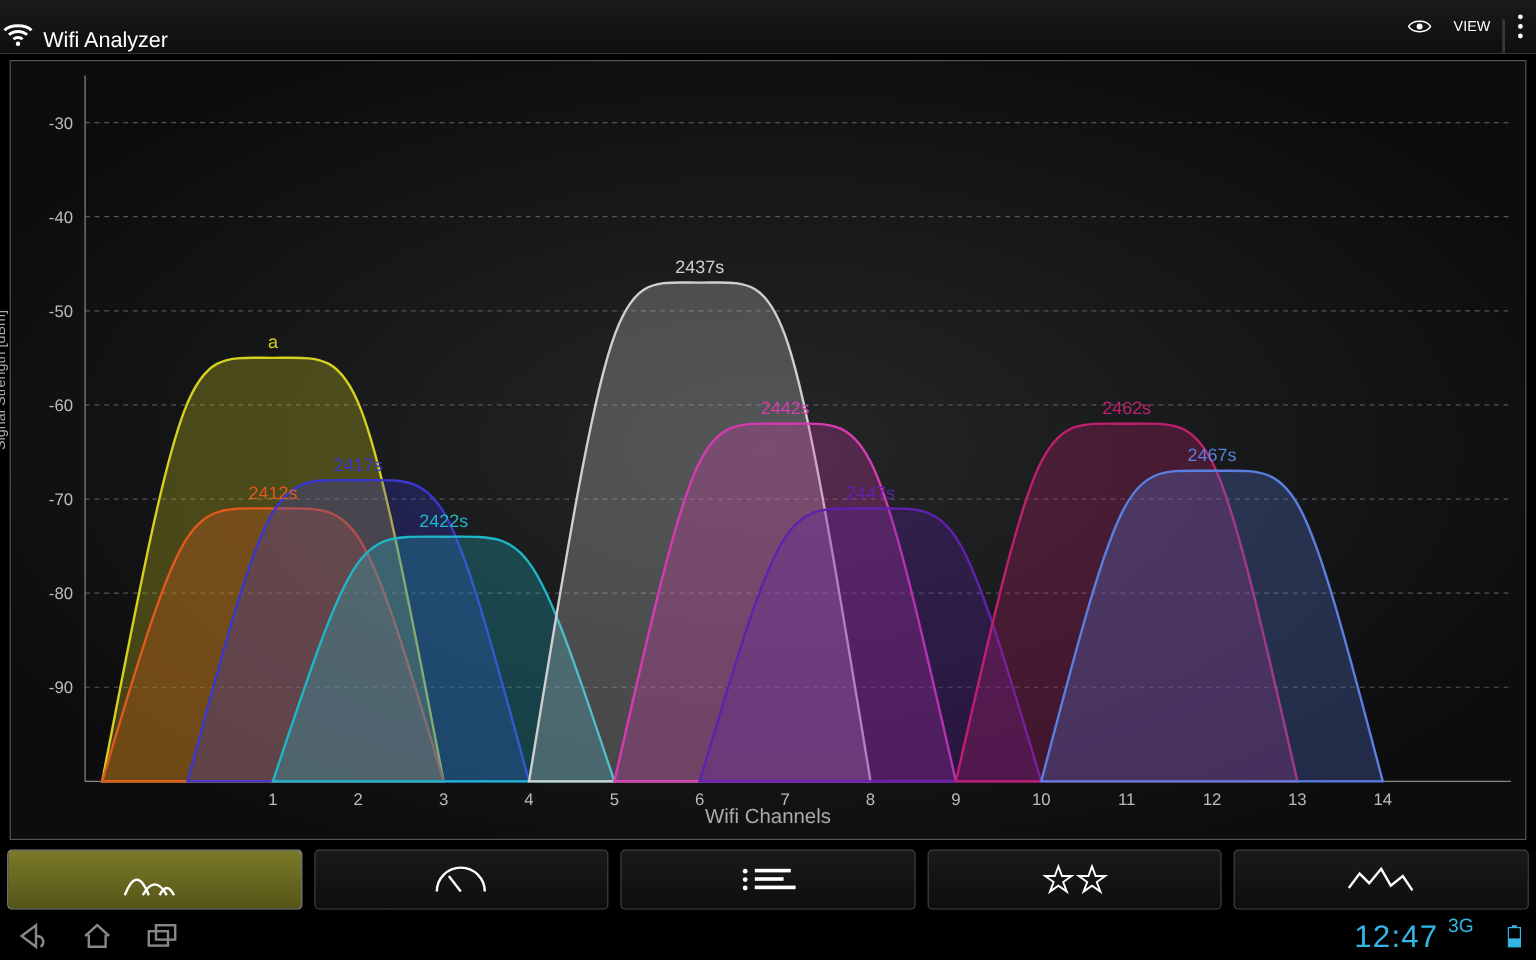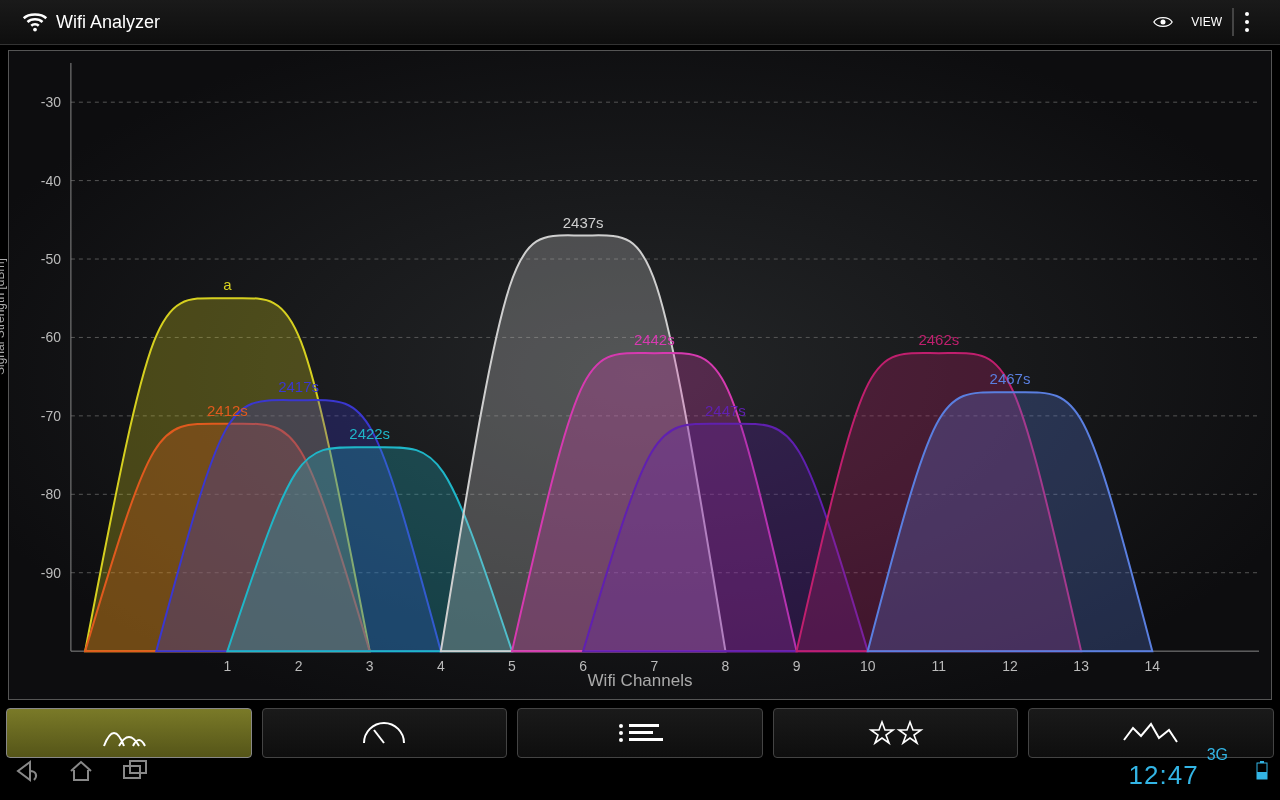--- a/index.html
+++ b/index.html
@@ -1,31 +1,31 @@
 <!DOCTYPE html>
 <html><head>
 <meta charset="utf-8">
 <style>
   html,body{margin:0;padding:0;width:1280px;height:800px;background:#000;font-family:Arial,Helvetica,sans-serif;color:#ccc;overflow:hidden}
-  .header{height:44px;background:linear-gradient(#1a1a1a,#0e0e0e);border-bottom:1px solid #333;display:flex;align-items:center;padding:0 20px}
+  .header{height:44px;background:linear-gradient(#1a1a1a,#0e0e0e);border-bottom:1px solid #333;display:flex;align-items:flex-end;padding:0 0}
   .header .title{font-size:18px;color:#fff;margin-left:6px}
   .header .spacer{flex:1}
   .header .btn{color:#fff;font-size:12px;display:flex;align-items:center;gap:18px;padding:0 10px;height:44px}
   .header .sep{width:1px;height:28px;background:#444}
   .chart-wrap{position:absolute;left:8px;right:8px;top:50px;bottom:100px;border:1px solid #555;background:radial-gradient(ellipse at center,#242628 0%,#0d0d0f 80%)}
   .ylabel{position:absolute;left:-2px;top:50%;transform:rotate(-90deg) translate(0,-14px);transform-origin:left top;font-size:12px;color:#aaa}
   .xlabel{position:absolute;bottom:8px;left:50%;transform:translateX(-50%);font-size:17px;color:#aaa}
   svg.plot{position:absolute;inset:0;width:100%;height:100%}
   .grid{stroke:#555;stroke-dasharray:4 4;stroke-width:1}
   .axis{stroke:#888;stroke-width:1}
   .peak-label{font-size:15px;text-anchor:middle}
   .tabs{position:absolute;left:6px;right:6px;bottom:42px;height:50px;display:flex;gap:10px}
   .tab{flex:1;border:1px solid #444;border-radius:4px;background:linear-gradient(#1a1a1a,#0e0e0e);display:flex;align-items:center;justify-content:center}
   .tab.active{background:linear-gradient(#7a7a28,#555518);border-color:#888}
-  .sysbar{position:absolute;left:0;right:0;bottom:0;height:40px;background:#000;display:flex;align-items:flex-start;padding:0 12px;gap:28px}
+  .sysbar{position:absolute;left:0;right:0;bottom:0;height:40px;background:#000;display:flex;align-items:center;padding:0 12px;gap:28px}
   .sysbar .spacer{flex:1}
   .clock{color:#33b5e5;font-size:26px;letter-spacing:1px}
 </style>
 </head>
 <body>
 
 <div class="header">
   <svg width="30" height="30" viewBox="0 0 24 24">
     <path d="M3 9 C7 5 17 5 21 9" stroke="#fff" stroke-width="2" fill="none"></path>
     <path d="M6 12 C9 9 15 9 18 12" stroke="#fff" stroke-width="2" fill="none"></path>

